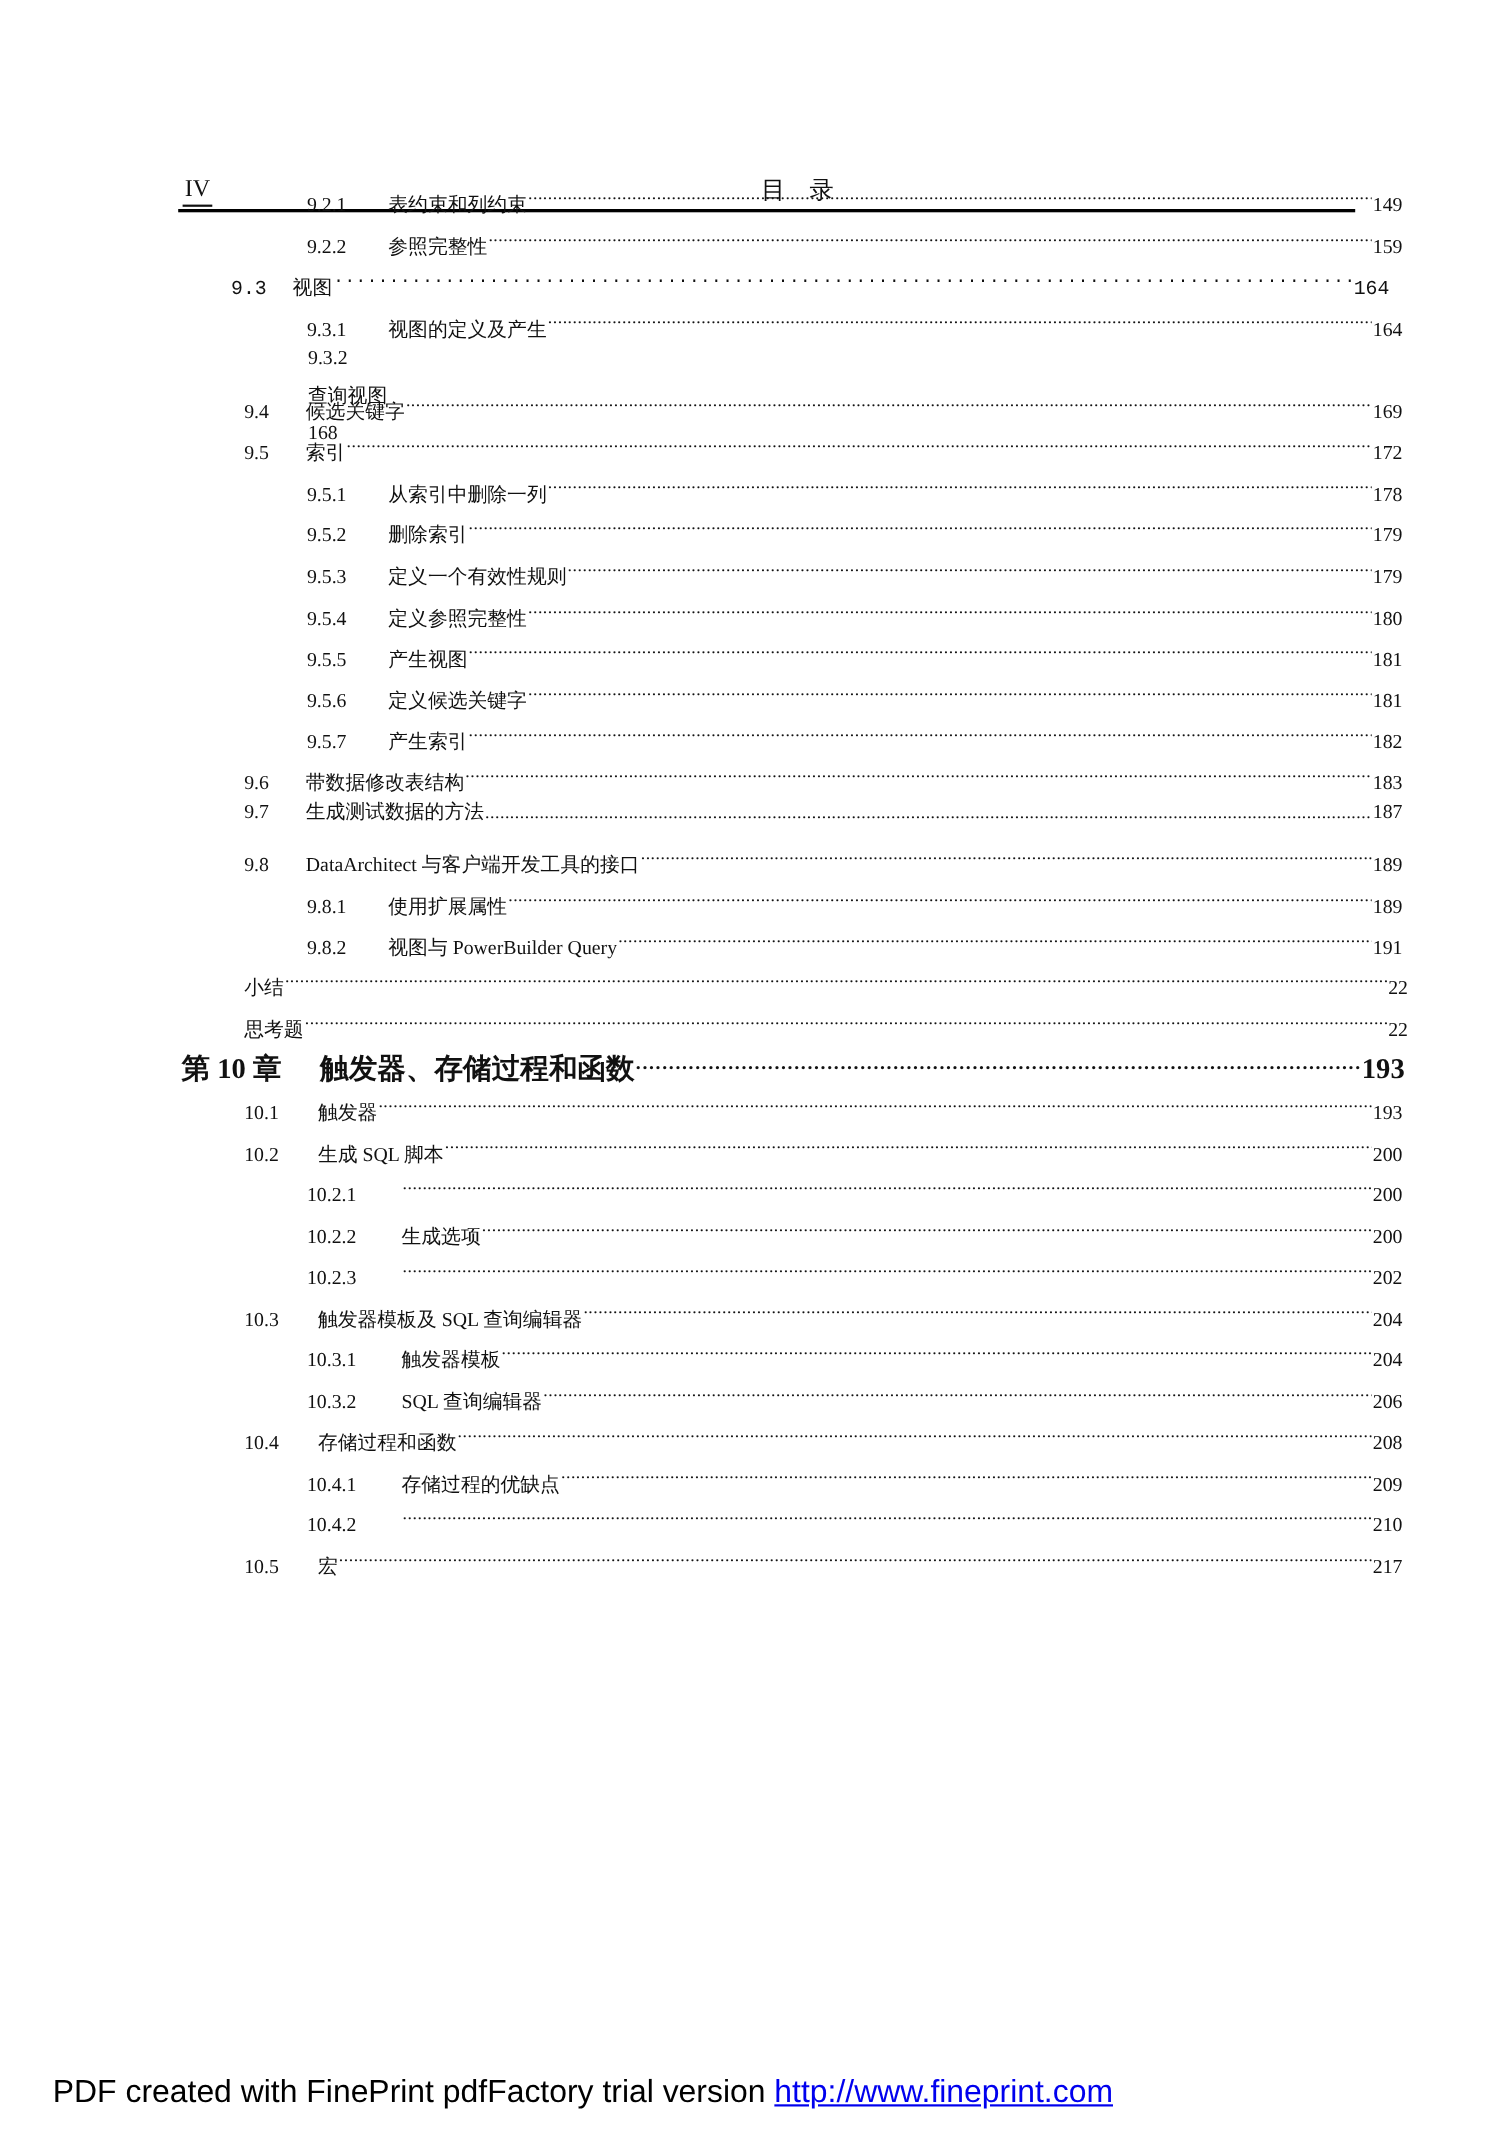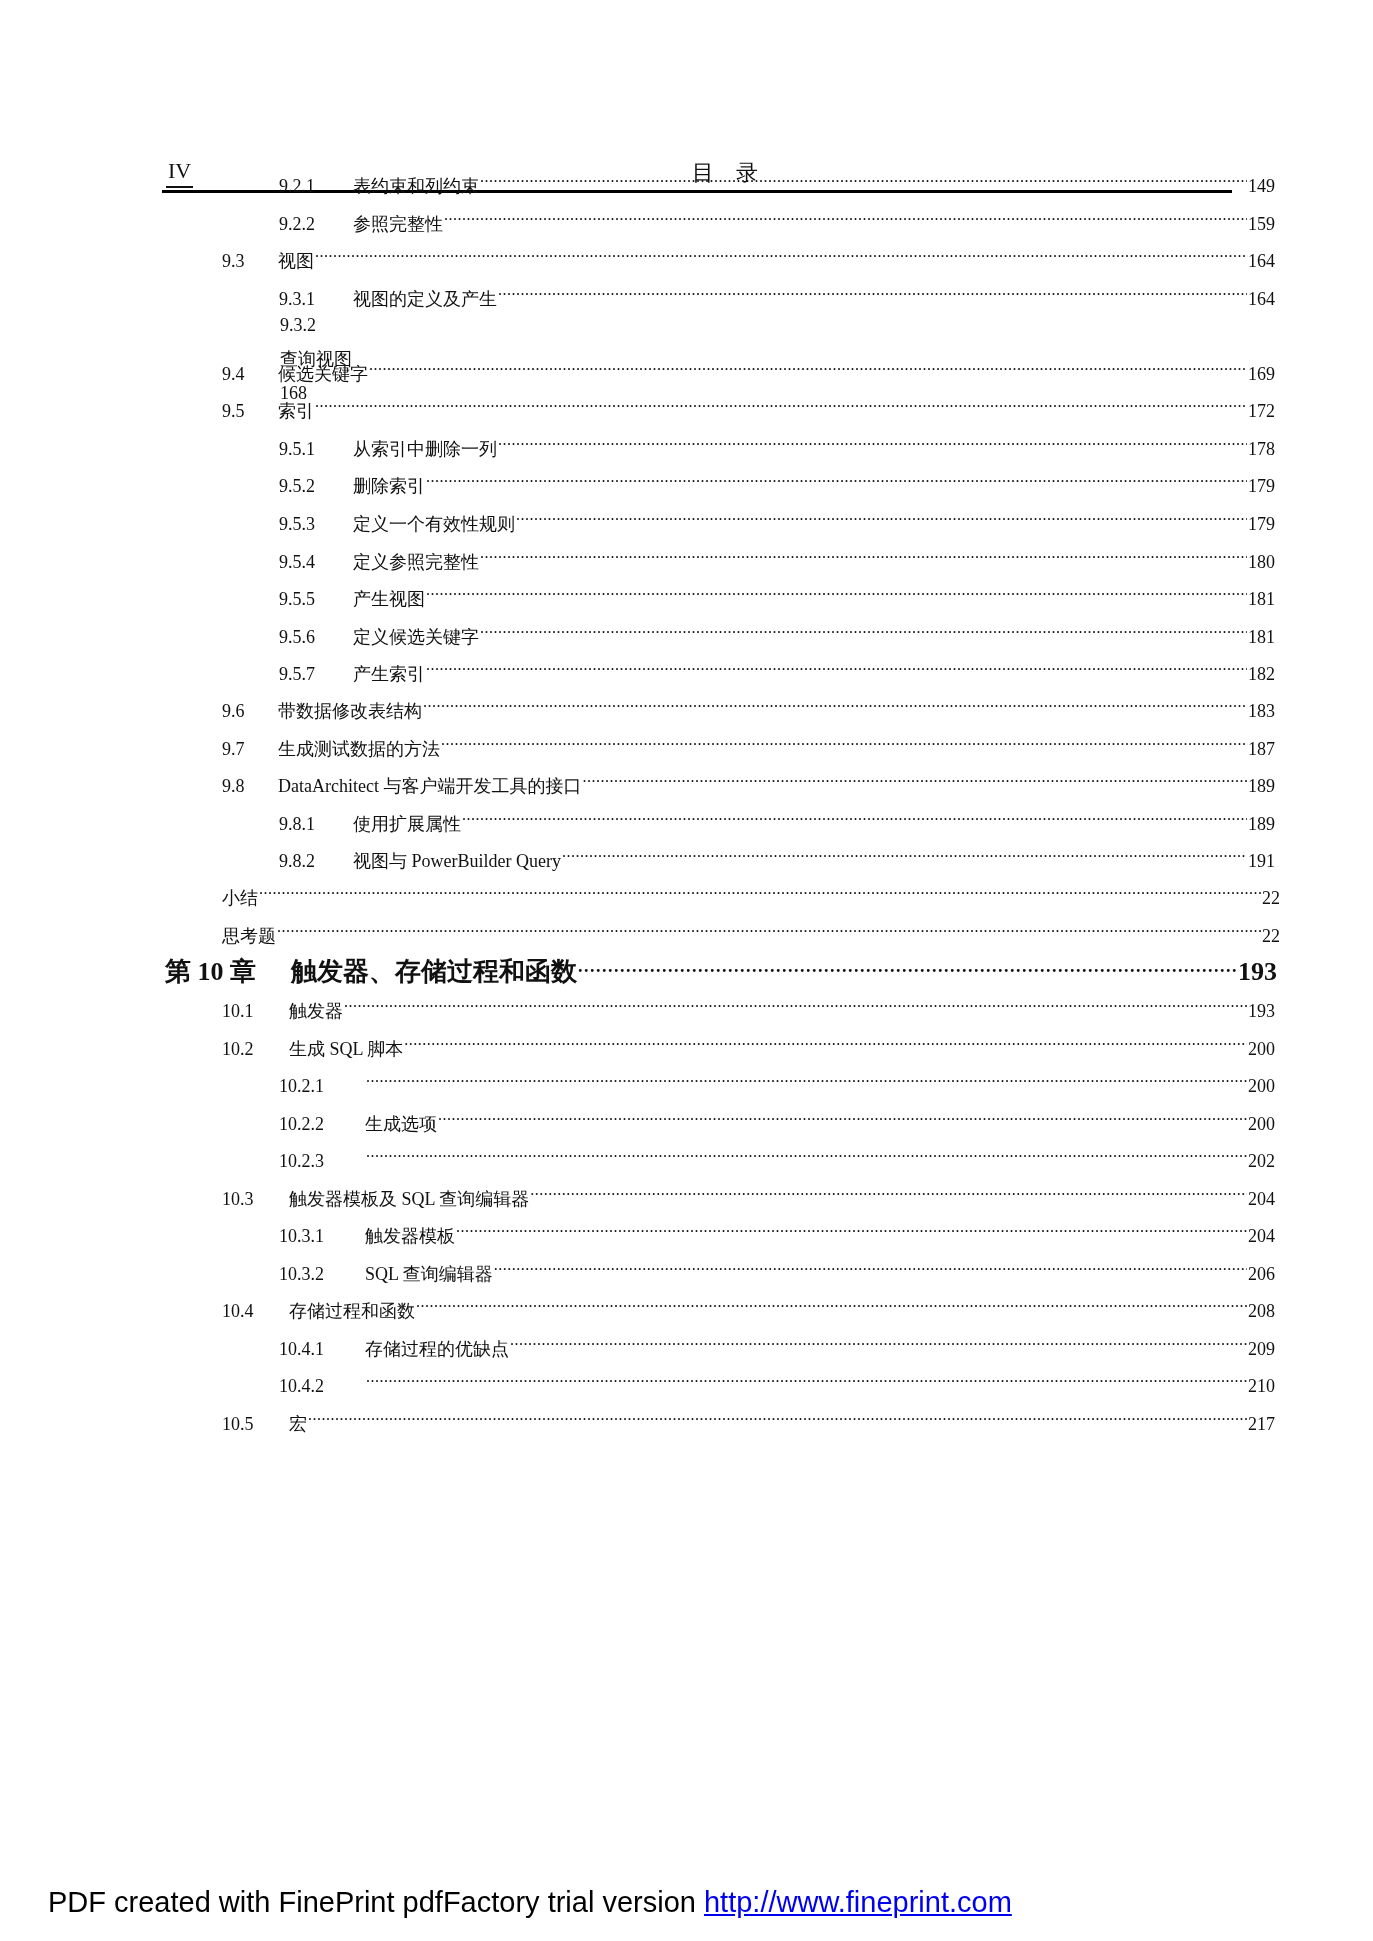--- a/index.html
+++ b/index.html
@@ -50,21 +50,21 @@
         <span class="title">表约束和列约束</span>
         <span class="leader"></span>
         <span class="pg">149</span>
       </div>
       <div class="entry lvl3" style="left: 279px; width: 996px; top: 196px;">
         <span class="num">9.2.2</span>
         <span class="title">参照完整性</span>
         <span class="leader"></span>
         <span class="pg">159</span>
       </div>
-      <div class="entry lvl2" style="left: 222px; width: 1053px; top: 233px;">
+      <div class="entry lvl2" style="left: 210px; width: 1053px; top: 233px; font-family: Liberation Mono, monospace;">
         <span class="num">9.3</span>
         <span class="title">视图</span>
         <span class="leader"></span>
         <span class="pg">164</span>
       </div>
       <div class="entry lvl3" style="left: 279px; width: 996px; top: 271px;">
         <span class="num">9.3.1</span>
         <span class="title">视图的定义及产生</span>
         <span class="leader"></span>
         <span class="pg">164</span>
@@ -128,21 +128,21 @@
         <span class="title">产生索引</span>
         <span class="leader"></span>
         <span class="pg">182</span>
       </div>
       <div class="entry lvl2" style="left: 222px; width: 1053px; top: 683px;">
         <span class="num">9.6</span>
         <span class="title">带数据修改表结构</span>
         <span class="leader"></span>
         <span class="pg">183</span>
       </div>
-      <div class="entry lvl2" style="left: 222px; width: 1053px; top: 721px;">
+      <div class="entry lvl2" style="left: 222px; width: 1053px; top: 721px; align-items: center;">
         <span class="num">9.7</span>
         <span class="title">生成测试数据的方法</span>
         <span class="leader"></span>
         <span class="pg">187</span>
       </div>
       <div class="entry lvl2" style="left: 222px; width: 1053px; top: 758px;">
         <span class="num">9.8</span>
         <span class="title">DataArchitect 与客户端开发工具的接口</span>
         <span class="leader"></span>
         <span class="pg">189</span>

